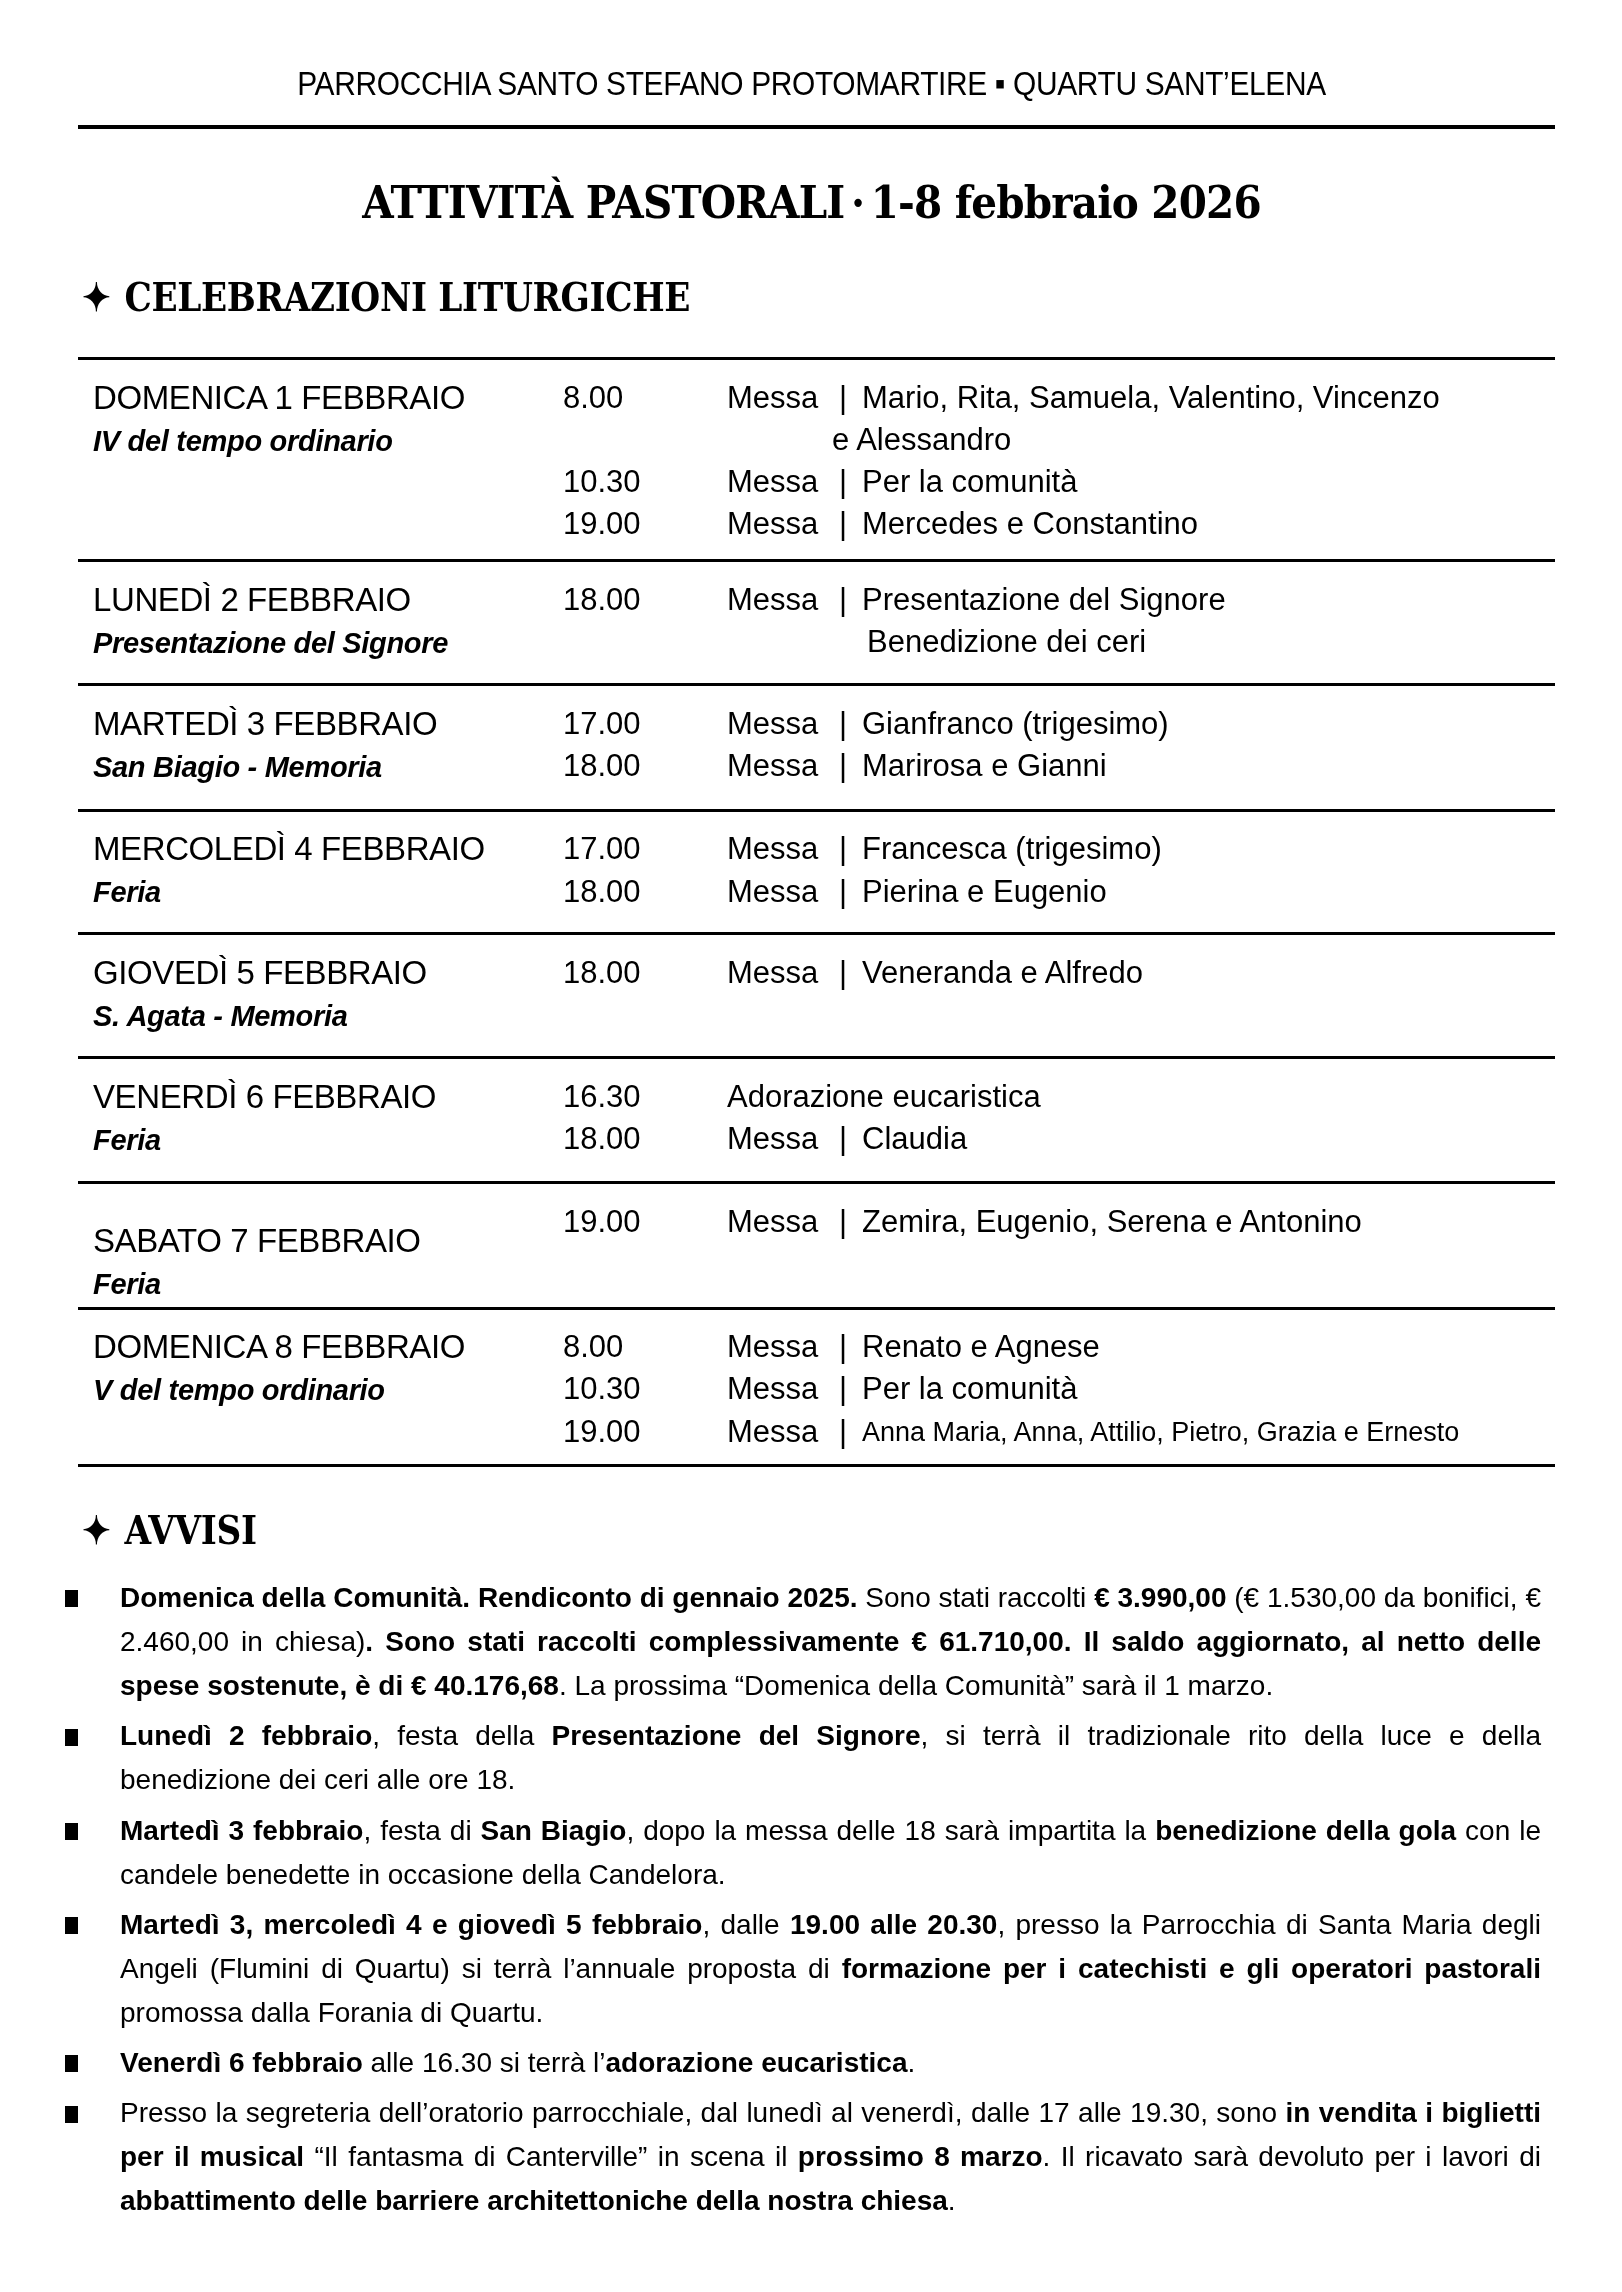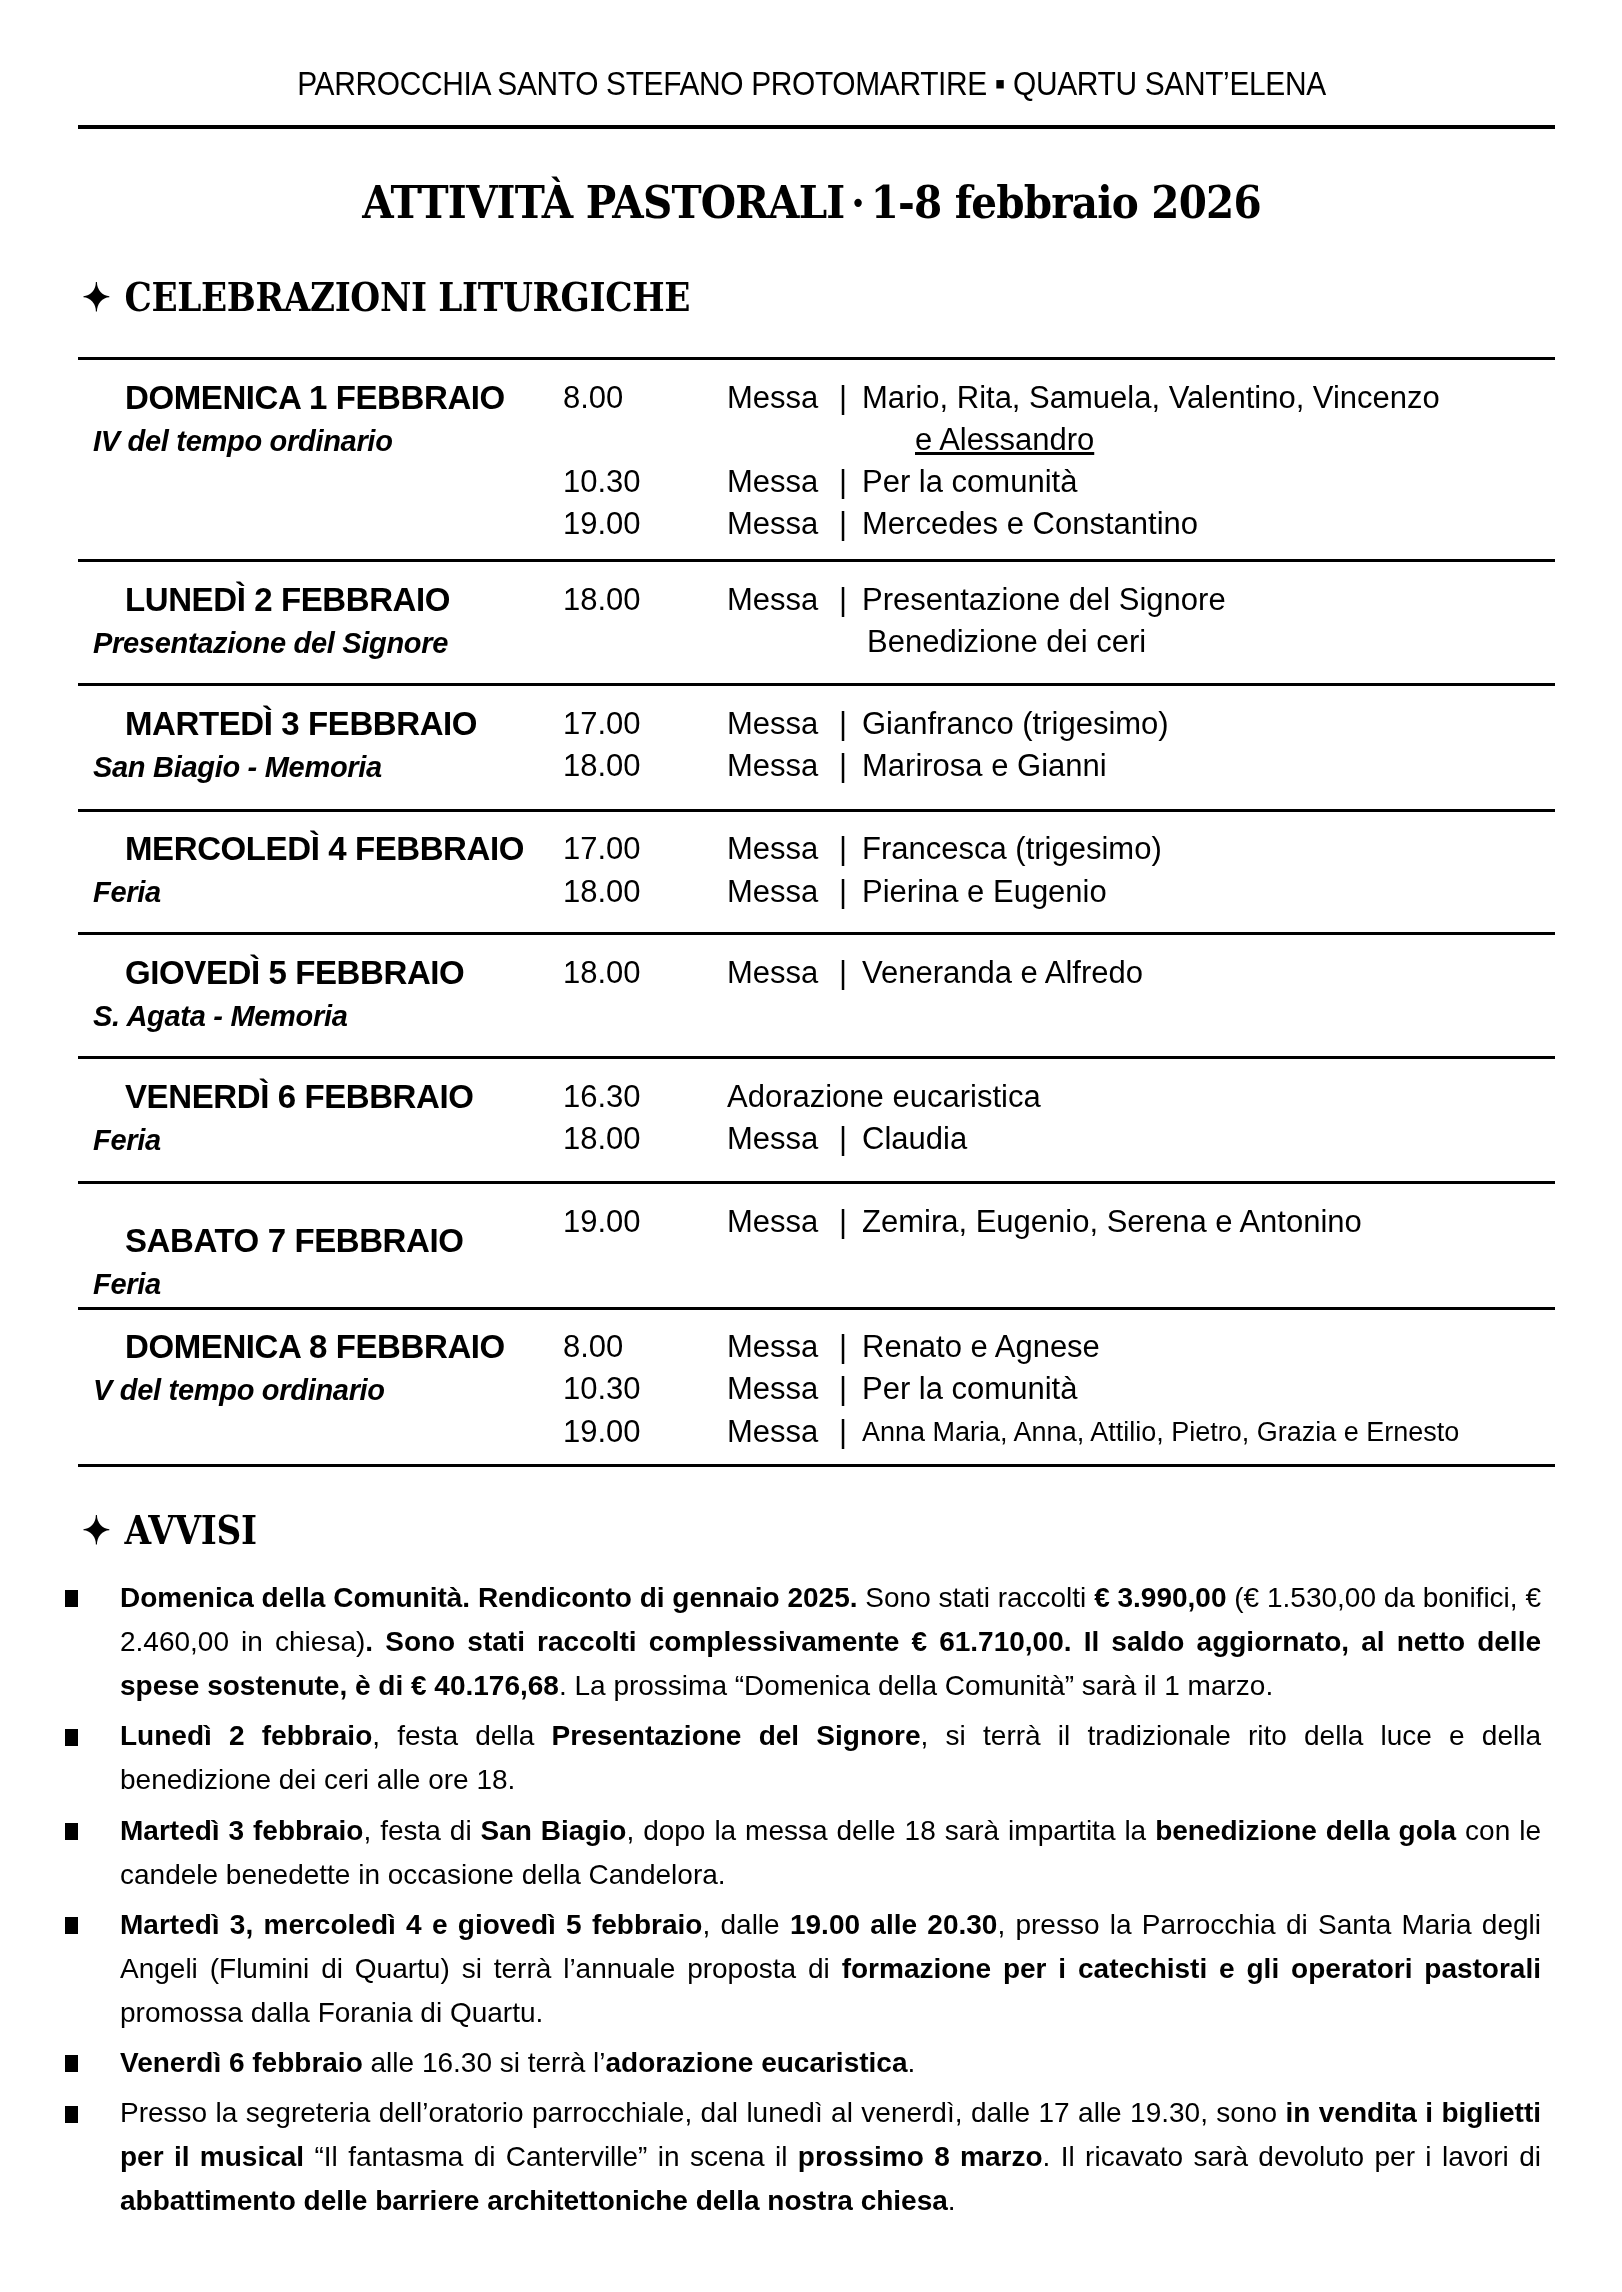--- a/index.html
+++ b/index.html
@@ -4,21 +4,21 @@
 <style>
   html, body { margin:0; padding:0; background:#ffffff; }
   body { width:1623px; height:2293px; position:relative; color:#000; overflow:hidden; }
   .abs { position:absolute; }
   .hdr { left:0; width:1623px; top:64px; text-align:center; font-family:"Liberation Sans", sans-serif; font-size:34px; letter-spacing:-0.4px; transform:scaleX(0.88); }
   .rule { position:absolute; left:78px; width:1477px; background:#000; }
   .title { left:0; width:1623px; top:176px; text-align:center; font-family:"DejaVu Serif", serif; font-weight:bold; font-size:45px; letter-spacing:-0.9px; transform:scaleX(0.9); }
   .section { left:82px; font-family:"DejaVu Serif", serif; font-weight:bold; font-size:39px; letter-spacing:-0.4px; transform-origin:left center; transform:scaleX(0.88); white-space:nowrap; }
   .section .star { margin-right:16px; }
   .day { position:absolute; left:93px; font-family:"Liberation Sans", sans-serif; }
-  .day .d-name { font-weight:bold; font-size:33px; line-height:41px; letter-spacing:-0.4px; white-space:nowrap;margin-left:32px; }
+  .day .d-name { font-weight:normal; font-size:33px; line-height:41px; letter-spacing:-0.4px; white-space:nowrap; }
   .day .d-sub { font-style:italic; font-weight:bold; font-size:29px; line-height:47px; white-space:nowrap; letter-spacing:-0.3px; }
   .ev { position:absolute; font-family:"Liberation Sans", sans-serif; font-size:31px; line-height:42px; white-space:nowrap; }
   .ev .t { position:absolute; left:563px; }
   .ev .m { position:absolute; left:727px; }
   .ev .n { position:absolute; left:862px; }
   .ev .pipe { position:absolute; left:839px; }
   .it { }
   .small { font-size:27px; }
   .notices { position:absolute; left:63px; top:1576px; width:1478px; font-family:Liberation Sans, sans-serif; font-size:28px; line-height:44px; }
   .notice { position:relative; padding-left:57px; text-align:justify; margin-bottom:6.3px; }
@@ -57,21 +57,21 @@
       <div class="d-name">DOMENICA 1 FEBBRAIO</div>
       <div class="d-sub">IV del tempo ordinario</div>
     </div>
     <div class="ev" style="top: 377px; left: 0px;">
       <span class="t">8.00</span>
       <span class="m">Messa</span>
       <span class="pipe">|</span>
       <span class="n">Mario, Rita, Samuela, Valentino, Vincenzo</span>
     </div>
     <div class="ev" style="top: 419px; left: 0px;">
-      <span class="n" style="left: 915px; text-decoration: underline;">e Alessandro</span>
+      <span class="n" style="left: 832px;">e Alessandro</span>
     </div>
     <div class="ev" style="top: 461px; left: 0px;">
       <span class="t">10.30</span>
       <span class="m">Messa</span>
       <span class="pipe">|</span>
       <span class="n">Per la comunità</span>
     </div>
     <div class="ev" style="top: 503px; left: 0px;">
       <span class="t">19.00</span>
       <span class="m">Messa</span>

